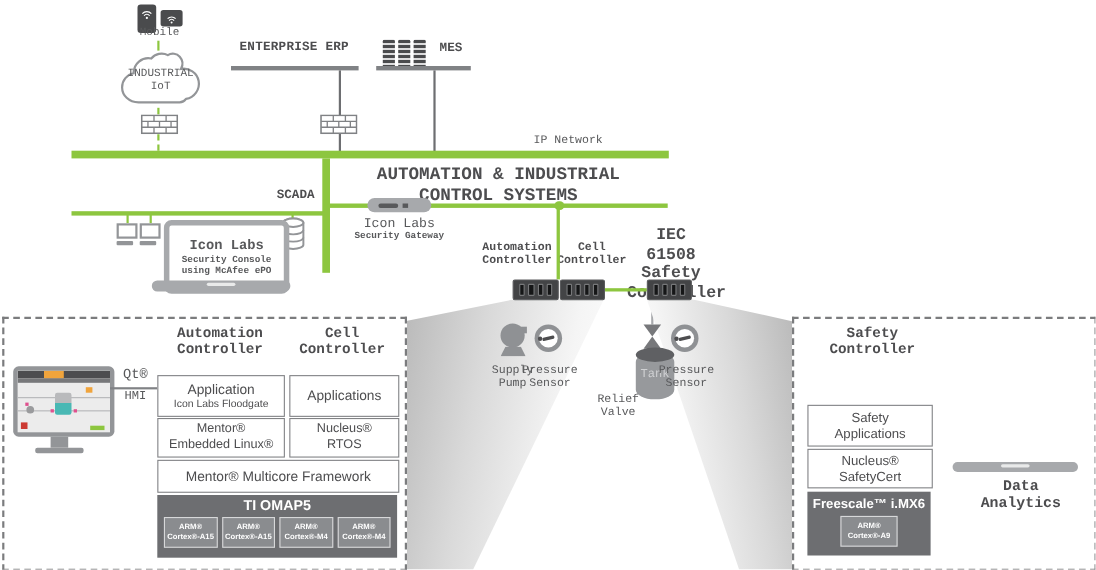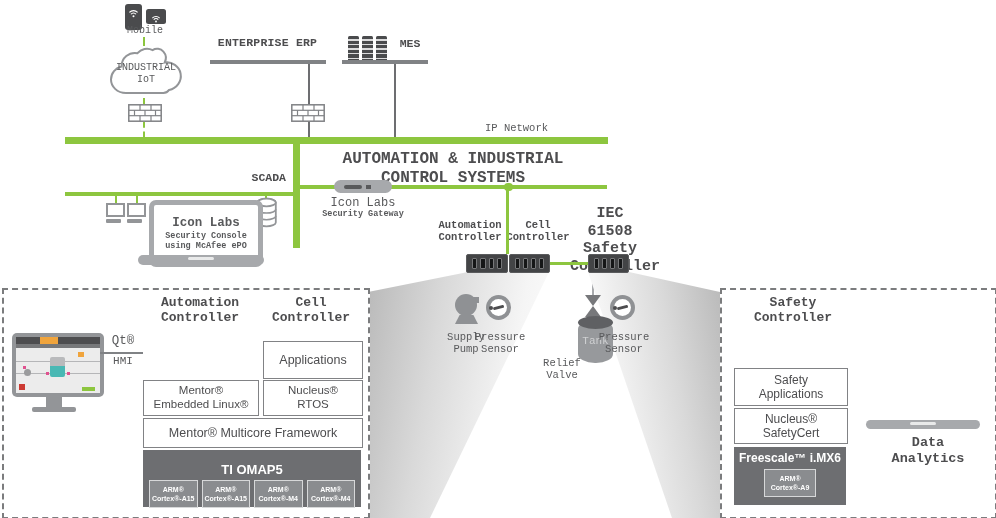--- a/index.html
+++ b/index.html
@@ -253,29 +253,33 @@
         <div class="abs" style="left:66px;top:50px;width:13px;height:4px;background:#8dc63f;"></div>
       </div>
     </div>
     <div class="abs" style="left:42px;top:107px;width:16px;height:10px;background:#939598;"></div>
     <div class="abs" style="left:28px;top:117px;width:44px;height:5px;background:#939598;border-radius:2px;"></div>
 
     <div class="lbl" style="left:98px;top:44px;width:42px;font-size:12.5px;">Qt®</div>
     <div class="abs" style="left:96px;top:62px;width:43px;height:1.5px;background:#808285;"></div>
     <div class="lbl" style="left:98px;top:65px;width:42px;font-size:11px;">HMI</div>
 
+    <div class="wbox" style="left:139px;top:51px;width:114px;height:36px;">
+      <div style="font-size:12.5px;">Application</div>
+      <div style="font-size:9.5px;">Icon Labs Floodgate</div>
+    </div>
     <div class="wbox" style="left:259px;top:51px;width:98px;height:36px;font-size:12.5px;">Applications</div>
     <div class="wbox" style="left:139px;top:90px;width:114px;height:34px;font-size:11.5px;">Mentor®
 Embedded Linux®</div>
     <div class="wbox" style="left:259px;top:90px;width:98px;height:34px;font-size:11.5px;">Nucleus®
 RTOS</div>
     <div class="wbox" style="left:139px;top:128px;width:218px;height:28px;font-size:12.5px;text-align:center;">Mentor® Multicore Framework</div>
 
     <div class="soc" style="left:139px;top:160px;width:218px;height:57px;">
-      <div style="font-size:13px;font-weight:bold;padding-top:12px;">TI OMAP5</div>
+      <div style="font-size:13px;font-weight:bold;padding-top:2px;">TI OMAP5</div>
       <div style="display:flex;gap:4px;padding:0 6px;margin-top:3px;">
         <div class="chip" style="flex:1;height:26px;">ARM®
 Cortex®-A15</div>
         <div class="chip" style="flex:1;height:26px;">ARM®
 Cortex®-A15</div>
         <div class="chip" style="flex:1;height:26px;">ARM®
 Cortex®-M4</div>
         <div class="chip" style="flex:1;height:26px;">ARM®
 Cortex®-M4</div>
       </div>

